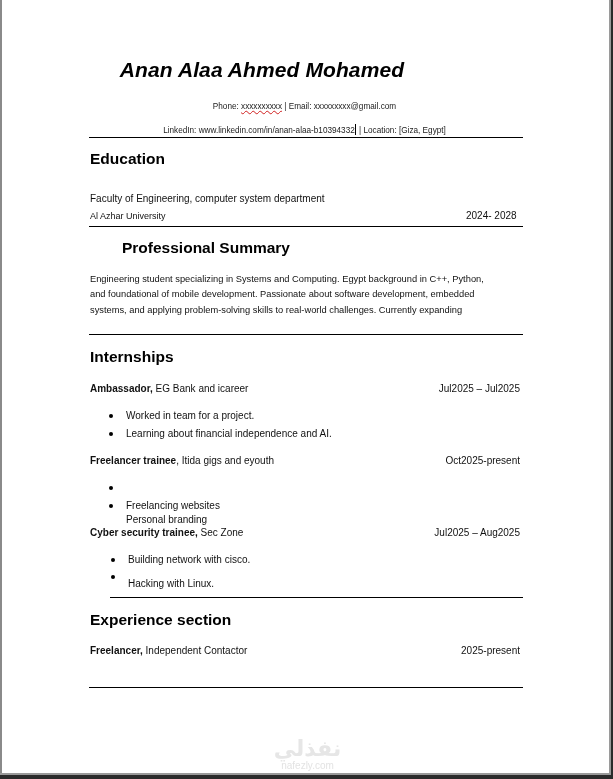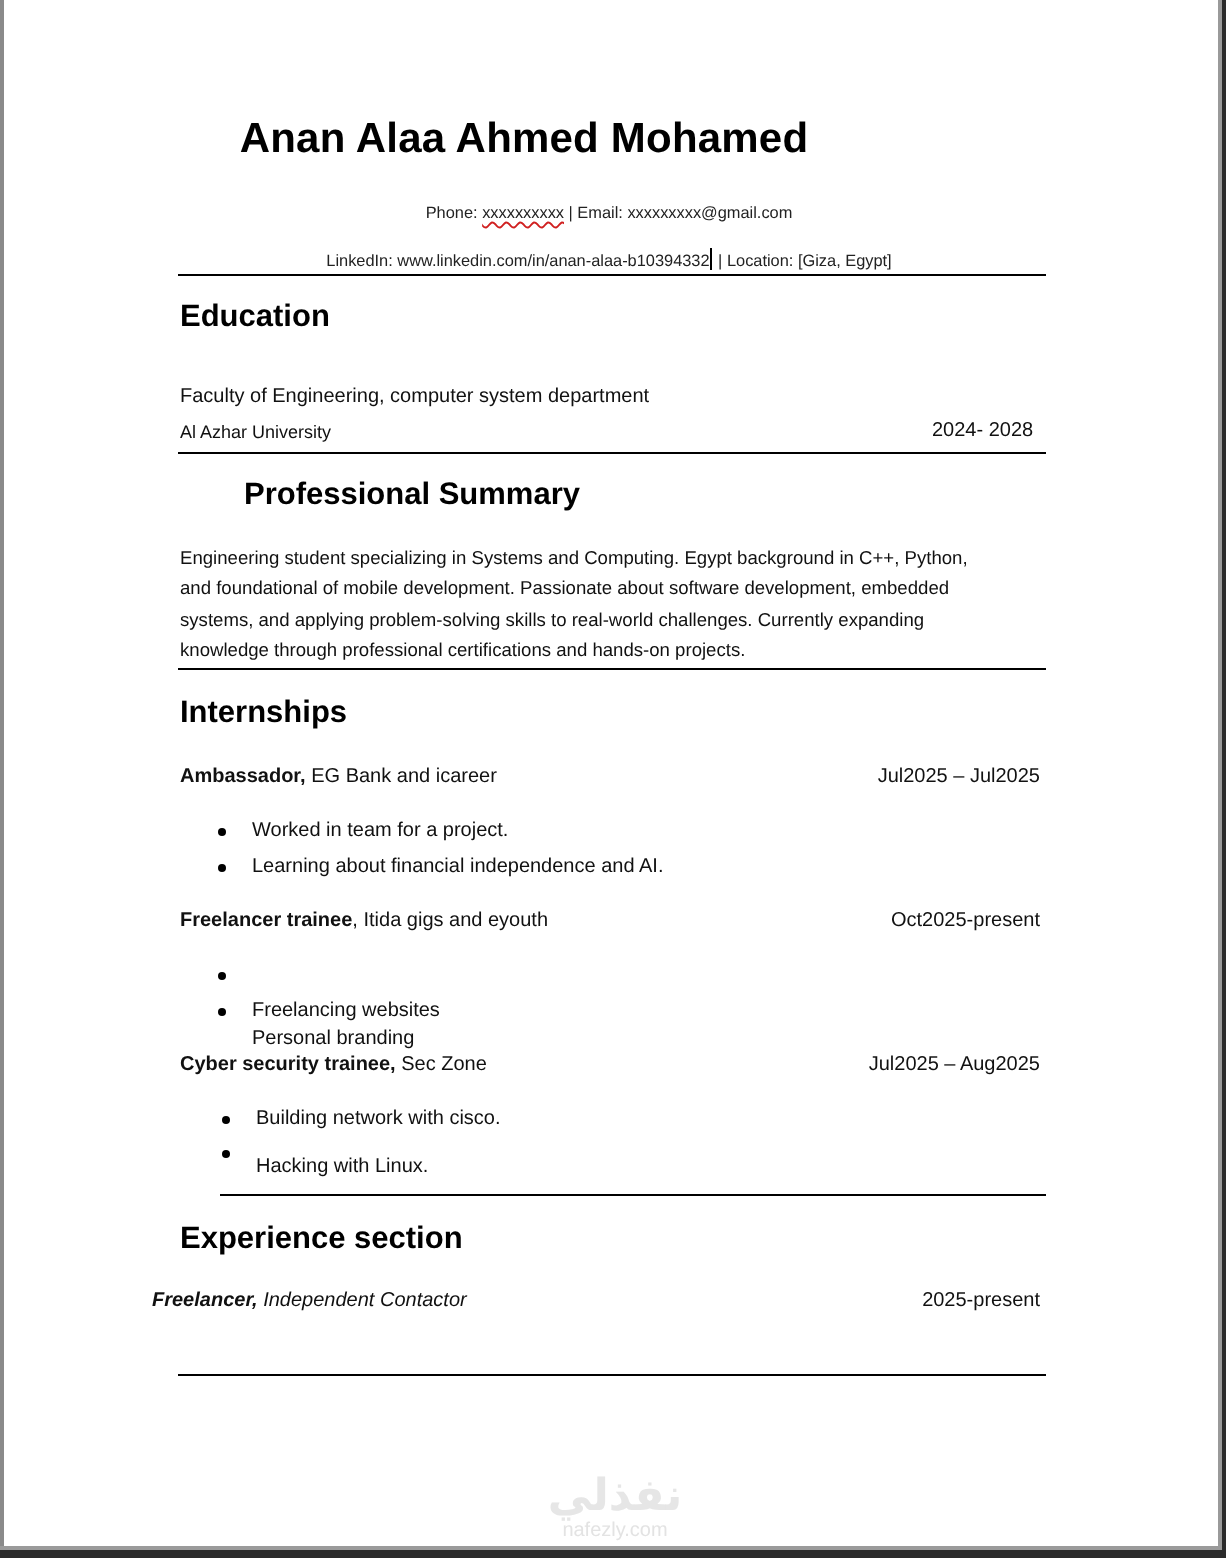--- a/index.html
+++ b/index.html
@@ -12,21 +12,21 @@
   .frame-left { position: absolute; left: 0; top: 0; width: 2px; height: 775px; background: #8a8a8a; }
   .frame-right-light { position: absolute; left: 609px; top: 0; width: 2px; height: 775px; background: #9a9a9a; }
   .frame-right-dark { position: absolute; left: 611px; top: 0; width: 2px; height: 779px; background: #2b2b2b; }
   .frame-bottom-light { position: absolute; left: 0; top: 773px; width: 611px; height: 2px; background: #9a9a9a; }
   .frame-bottom-dark { position: absolute; left: 0; top: 775px; width: 613px; height: 4px; background: #2b2b2b; }
 
   .page { position: absolute; left: 0; top: 0; width: 609px; height: 773px; }
 
   .abs { position: absolute; white-space: nowrap; }
 
-  .name { left: 0; width: 524px; text-align: center; top: 58px; font-size: 21px; font-weight: bold; letter-spacing: 0.1px; }
+  .name { left: 0; width: 524px; text-align: center; top: 58px; font-size: 21px; font-weight: bold; letter-spacing: 0.1px; font-style: italic; }
   .contact { left: 0; width: 609px; text-align: center; font-size: 8.2px; color: #222; }
   .contact.row1 { top: 102px; }
   .contact.row2 { top: 124px; }
   .squiggle { text-decoration: underline wavy #d02020; text-decoration-thickness: 1px; text-underline-offset: 1px; }
   .caret { display: inline-block; width: 1px; height: 11px; background: #000; vertical-align: -2px; margin: 0 1px 0 0; }
 
   .rule { position: absolute; height: 1.3px; background: #000; }
 
   .h2 { font-size: 15.5px; font-weight: bold; left: 90px; }
   .body-text { font-size: 10px; color: #111; }
@@ -66,21 +66,20 @@
   <div class="abs body-text" style="left:90px; top:193px;">Faculty of Engineering, computer system department</div>
   <div class="abs body-text" style="left:466px; top:185px;margin-top:25px;">2024- 2028</div>
   <div class="abs small" style="left:90px; top:211px;">Al Azhar University</div>
   <div class="rule" style="left:89px; width:434px; top:226px;"></div>
 
   <div class="abs h2" style="top:239px;margin-left:32px;">Professional Summary</div>
   <div class="summary">
     <span>Engineering student specializing in Systems and Computing. Egypt background in C++, Python,</span>
     <span>and foundational of mobile development. Passionate about software development, embedded</span>
     <span>systems, and applying problem-solving skills to real-world challenges. Currently expanding</span>
-    <span>knowledge through professional certifications and hands-on projects.</span>
   </div>
   <div class="rule" style="left:89px; width:434px; top:334px;"></div>
 
   <div class="abs h2" style="top:348px;">Internships</div>
 
   <div class="abs body-text" style="left:90px; top:383px;">
     <b>Ambassador,</b><span> EG Bank and icareer</span>
   </div>
   <div class="abs body-text right" style="left:400px; width:120px; top:383px;">Jul2025 – Jul2025</div>
   <div class="bullet-dot" style="left:109px; top:414px;"></div>
@@ -102,21 +101,21 @@
   </div>
   <div class="abs body-text right" style="left:400px; width:120px; top:527px;">Jul2025 – Aug2025</div>
   <div class="bullet-dot" style="left:111px; top:558px;"></div>
   <div class="abs body-text" style="left:128px; top:554px;">Building network with cisco.</div>
   <div class="bullet-dot" style="left:111px; top:575px;"></div>
   <div class="abs body-text" style="left:128px; top:578px;">Hacking with Linux.</div>
 
   <div class="rule" style="left:110px; width:413px; top:597px;"></div>
 
   <div class="abs h2" style="top:611px;">Experience section</div>
-  <div class="abs body-text" style="left:76px; top:645px;font-style:italic;">
+  <div class="abs body-text" style="left:90px; top:645px;">
     <b>Freelancer,</b><span> Independent Contactor</span>
   </div>
   <div class="abs body-text right" style="left:400px; width:120px; top:645px;">2025-present</div>
   <div class="rule" style="left:89px; width:434px; top:687px;"></div>
 
   <div class="watermark">
     <div class="wm-ar">نفذلي</div>
     <div class="wm-en">nafezly.com</div>
   </div>
 </div>

